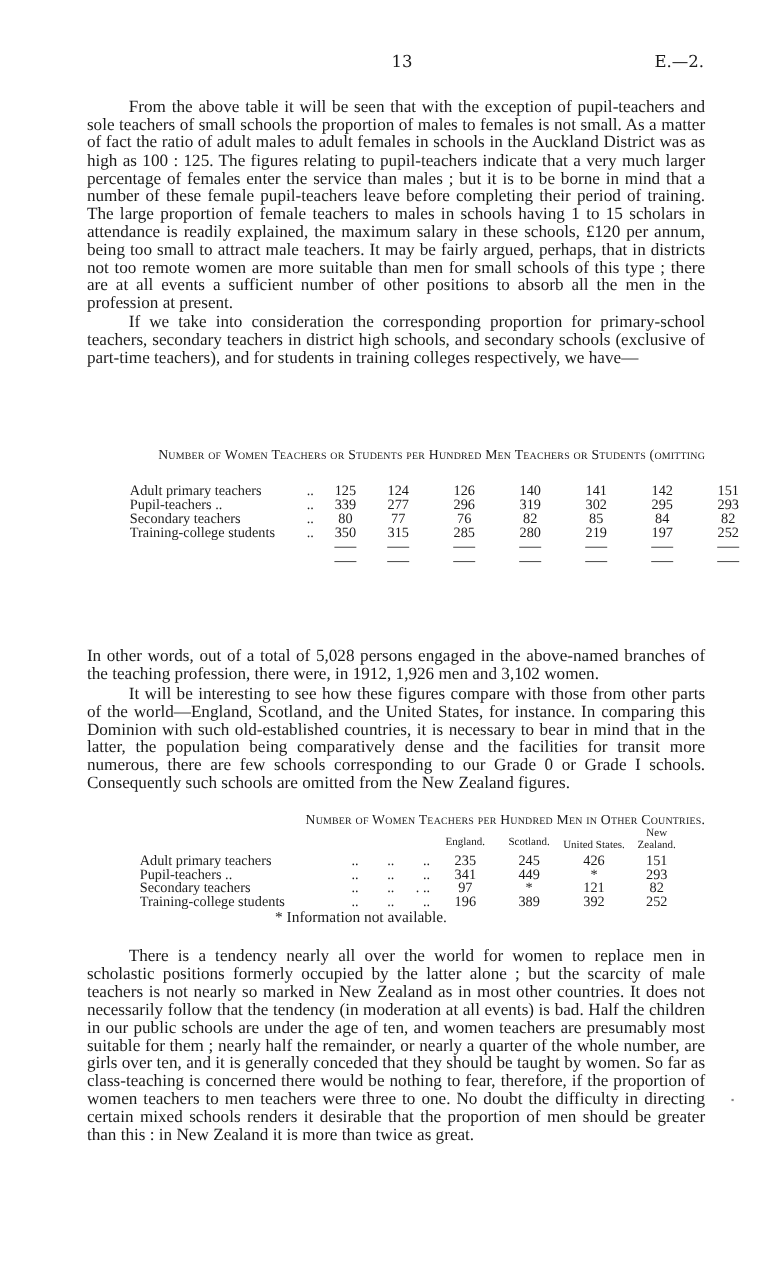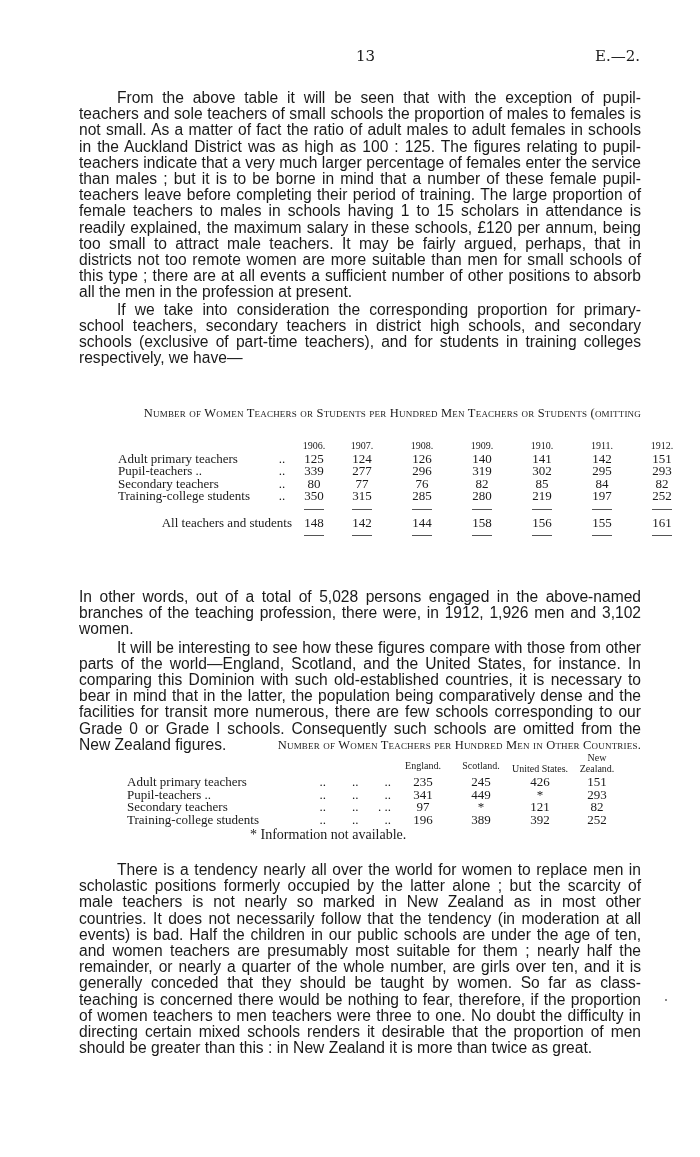--- a/index.html
+++ b/index.html
@@ -7,21 +7,21 @@
     width: 700px; height: 1157px; position: relative; overflow: hidden;
     font-family: "DejaVu Serif", "Liberation Serif", serif;
     color: #1a1a1a;
   }
   .page { position: absolute; left: 0; top: 0; width: 700px; height: 989px; padding-left: 38px; }
   .header { position: absolute; top: 47px; left: 0; width: 700px; height: 20px; font-size: 15px; }
   .page-num { position: absolute; left: 356px; top: 0; }
   .ref { position: absolute; right: 60px; top: 0; }
   .body-text {
     position: absolute; left: 79px; width: 562px;
-    font-family: Liberation Sans, sans-serif;
+    font-family: Liberation Serif, serif;
     font-size: 15.6px; line-height: 16.2px; text-align: justify;
   }
   .body-text p { margin: 0; text-indent: 38px; }
   .body-text p.noindent { text-indent: 0; }
   .tbl-title {
     position: absolute; left: 79px; width: 562px; text-align: right;
     font-family: "Liberation Serif", serif; font-size: 12.5px; line-height: 15px;
     font-variant: small-caps; letter-spacing: 0.2px;
   }
   table.t1 {
@@ -62,31 +62,20 @@
         <col style="width:28px">
       <col style="width:36px">
         <col style="width:60px">
         <col style="width:60px">
         <col style="width:60px">
         <col style="width:60px">
         <col style="width:60px">
         <col style="width:60px">
     </colgroup>
     <tbody>
-        <tr>
-      <td></td>
-          <td></td>
-      <td class="yr">1906.</td>
-      <td class="yr">1907.</td>
-      <td class="yr">1908.</td>
-      <td class="yr">1909.</td>
-      <td class="yr">1910.</td>
-      <td class="yr">1911.</td>
-      <td class="yr">1912.</td>
-    </tr>
     <tr>
       <td class="lab">Adult primary teachers</td>
       <td class="dots">..</td>
       <td class="num">125</td>
       <td class="num">124</td>
       <td class="num">126</td>
       <td class="num">140</td>
       <td class="num">141</td>
       <td class="num">142</td>
       <td class="num">151</td>
@@ -141,30 +130,20 @@
           </td>
       <td>
             <span class="rule"></span>
           </td>
       <td>
             <span class="rule"></span>
           </td>
       <td>
             <span class="rule"></span>
           </td>
-    </tr>
-    <tr>
-      <td class="lab" colspan="2" style="text-align:right; padding-right:4px;">All teachers and students</td>
-      <td class="num">148</td>
-      <td class="num">142</td>
-      <td class="num">144</td>
-      <td class="num">158</td>
-      <td class="num">156</td>
-      <td class="num">155</td>
-      <td class="num">161</td>
     </tr>
     <tr style="height:12px;">
       <td></td>
           <td></td>
       <td>
             <span class="rule"></span>
           </td>
       <td>
             <span class="rule"></span>
           </td>

